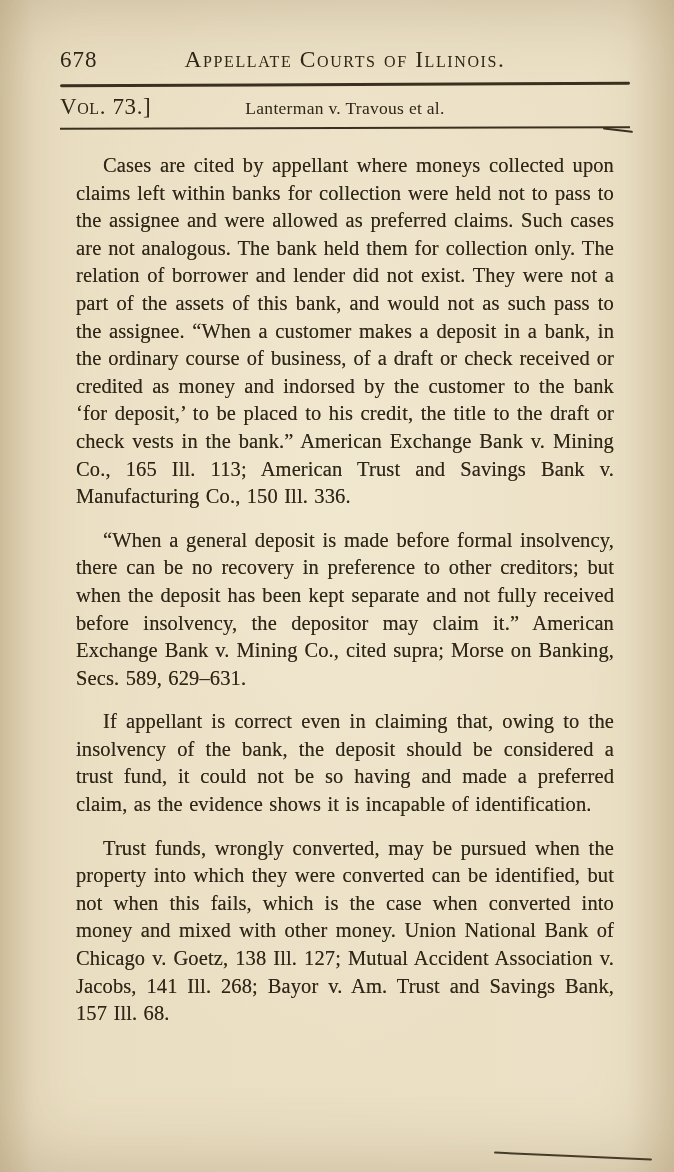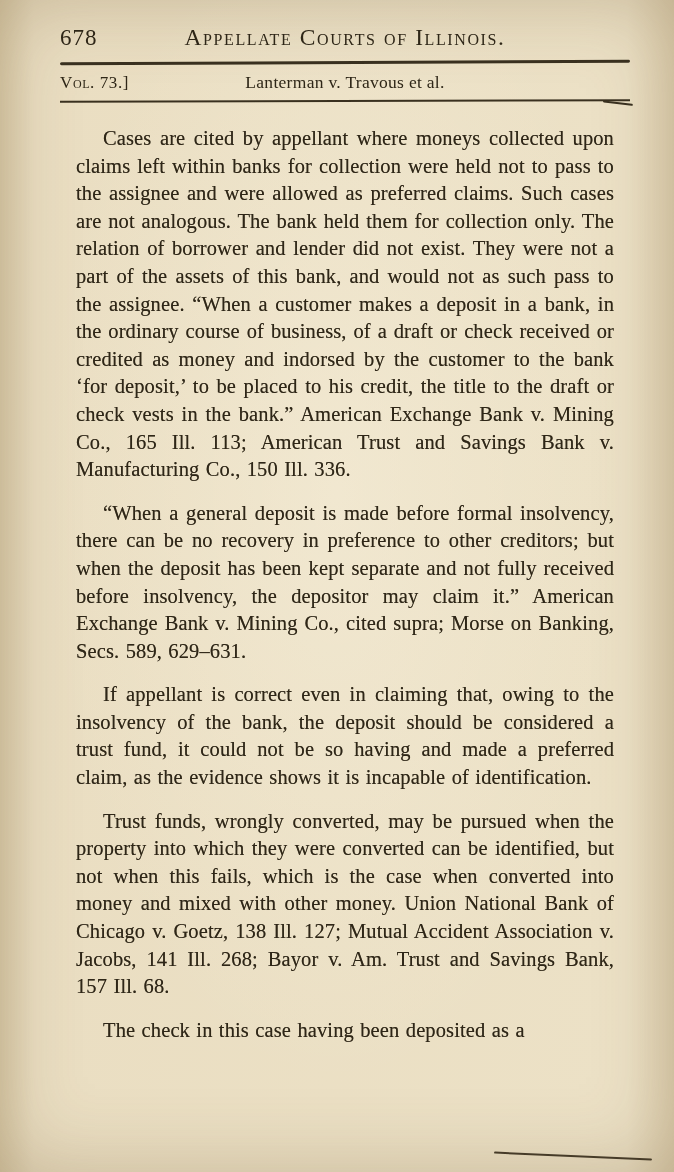--- a/index.html
+++ b/index.html
@@ -9,21 +9,21 @@
     height: 1172px;
     overflow: hidden;
     font-family: "Liberation Serif", "DejaVu Serif", serif;
     color: #2e2617;
     background: #e9ddc1;
   }
   .page {
     position: relative;
     width: 674px;
     height: 1172px;
-    padding: 24px 44px 0 60px;
+    padding: 46px 44px 0 60px;
     background:
       radial-gradient(ellipse at 50% 42%, rgba(255,250,236,0.30), rgba(255,250,236,0) 62%),
       linear-gradient(90deg, #ddcfae 0%, #eadec2 5%, #ece1c6 93%, #e1d3b4 100%);
     box-shadow: inset 0 0 80px rgba(108,84,44,0.30);
   }
 
   
   .page-header {
     display: grid;
     grid-template-columns: 1fr auto 1fr;
@@ -68,21 +68,21 @@
   }
 
   .running-head {
     display: grid;
     grid-template-columns: 1fr auto 1fr;
     align-items: baseline;
     margin-top: 8px;
   }
   .volume {
     font-variant: small-caps;
-    font-size: 17px;
+    font-size: 23px;
     letter-spacing: 0.6px;
     white-space: nowrap;
   }
   .case-title {
     font-size: 17.5px;
     text-align: left;
     letter-spacing: 0.3px;
     white-space: nowrap;
   }
 
@@ -130,18 +130,17 @@
     <span></span>
   </div>
 
   <div class="rule rule-thin"></div>
 
   <main class="body-text" id="body-text">
       <p class="para"><span>Cases are cited by appellant where moneys collected upon claims left within banks for collection were held not to pass to the assignee and were allowed as preferred claims.  Such cases are not analogous.  The bank held them for collection only.  The relation of borrower and lender did not exist.  They were not a part of the assets of this bank, and would not as such pass to the assignee.  “When a customer makes a deposit in a bank, in the ordinary course of business, of a draft or check received or credited as money and indorsed by the customer to the bank ‘for deposit,’ to be placed to his credit, the title to the draft or check vests in the bank.”  American Exchange Bank v. Mining Co., 165 Ill. 113; American Trust and Savings Bank v. Manufacturing Co., 150 Ill. 336.</span></p>
       <p class="para"><span>“When a general deposit is made before formal insolvency, there can be no recovery in preference to other creditors; but when the deposit has been kept separate and not fully received before insolvency, the depositor may claim it.”  American Exchange Bank v. Mining Co., cited </span><span class="italic">supra;</span><span> Morse on Banking, Secs. 589, 629–631.</span></p>
       <p class="para"><span>If appellant is correct even in claiming that, owing to the insolvency of the bank, the deposit should be considered a trust fund, it could not be so having and made a preferred claim, as the evidence shows it is incapable of identification.</span></p>
       <p class="para"><span>Trust funds, wrongly converted, may be pursued when the property into which they were converted can be identified, but not when this fails, which is the case when converted into money and mixed with other money.  Union National Bank of Chicago v. Goetz, 138 Ill. 127; Mutual Accident Association v. Jacobs, 141 Ill. 268; Bayor v. Am. Trust and Savings Bank, 157 Ill. 68.</span></p>
-      <p class="para"><span>The check in this case having been deposited as a</span></p>
     </main>
 
   <div class="bottom-mark"></div>
 
 </div>
 
 </body></html>

